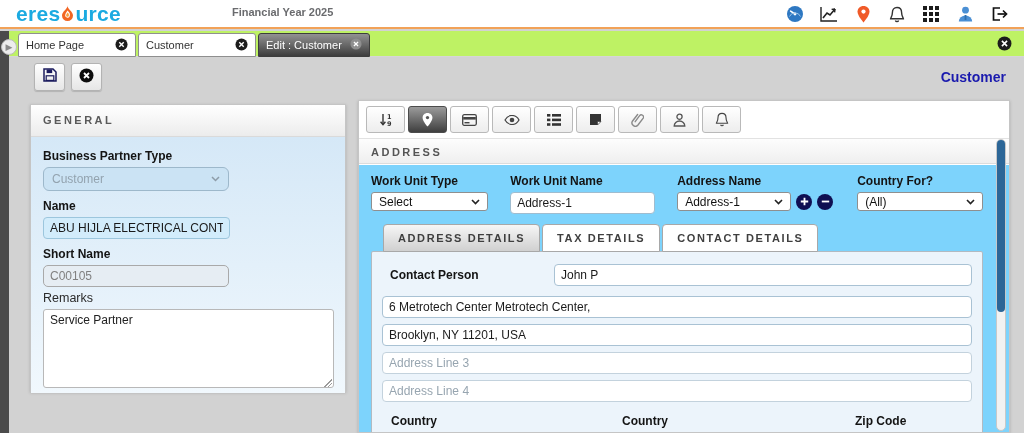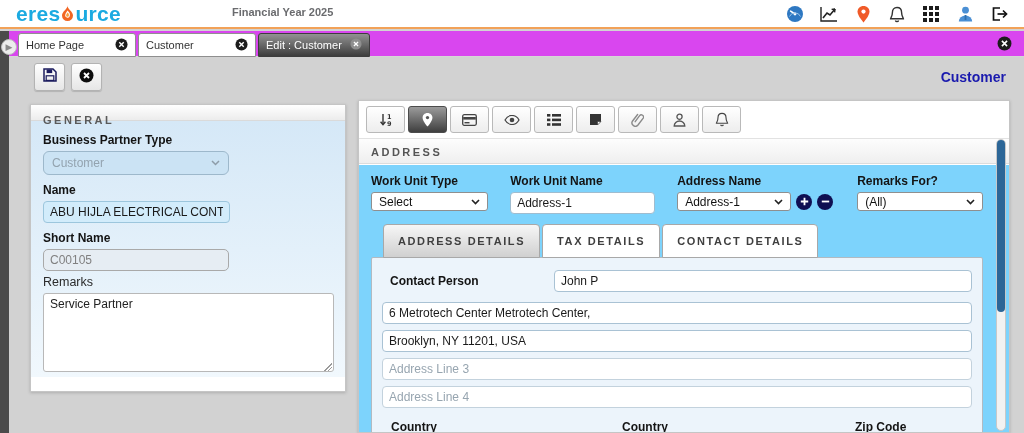--- a/index.html
+++ b/index.html
@@ -12,35 +12,35 @@
   .logo .flame { display:inline-block; margin:2px 1px 0 1px; }
   .title-wrap { position:absolute; left:232px; top:6px; display:flex; align-items:baseline; gap:5px; }
   .company { font-size:15px; font-weight:bold; color:#58595b; letter-spacing:.2px; }
   .fy { font-size:11px; font-weight:bold; color:#6a6b6e; }
   .header-icons { position:absolute; right:16px; top:5px; display:flex; gap:16px; align-items:center; }
   .hicon { width:18px; height:18px; display:flex; align-items:center; justify-content:center; cursor:pointer; }
 
   
   .left-strip { position:absolute; left:0; top:31px; width:9px; height:402px; background:#4b4b4b; z-index:4; }
   .strip-arrow { position:absolute; left:1px; top:39px; z-index:6; width:16px; height:16px; border-radius:50%; background:#ededed; border:1px solid #bdbdbd; display:flex; align-items:center; justify-content:center; font-size:9px; color:#8a8a8a; }
-  .tabbar { position:absolute; top:31px; left:0; width:1024px; height:26px; background:#d946ef; border-bottom:1px solid #d6d6d6; z-index:3; }
+  .tabbar { position:absolute; top:31px; left:0; width:1024px; height:26px; background:#bef264; border-bottom:1px solid #d6d6d6; z-index:3; }
   .tabs { position:absolute; left:18px; top:2px; display:flex; gap:2px; }
   .tab { width:118px; height:24px; background:#fff; border:1px solid #8f8f8f; border-radius:3px 3px 0 0; display:flex; align-items:center; justify-content:space-between; padding:0 7px; font-size:11px; color:#333; cursor:pointer; }
   .tab.active { width:112px; background:linear-gradient(#929292,#3d3d3d); border-color:#3d3d3d; color:#fff; }
   .tabbar-close { position:absolute; right:12px; top:5px; cursor:pointer; }
 
   
   .action-btn { position:absolute; top:63px; width:31px; height:28px; background:linear-gradient(#ffffff,#e6e6e6); border:1px solid #b3b3b3; border-radius:3px; display:flex; align-items:center; justify-content:center; cursor:pointer; box-shadow:0 1px 1px rgba(0,0,0,.15); }
   .btn-save { left:34px; }
   .btn-cancel { left:71px; }
   .page-label { position:absolute; right:18px; top:69px; font-size:14px; font-weight:bold; color:#1a1aae; }
 
   
   .card { position:absolute; background:#fff; border:1px solid #c5c5c5; box-shadow:0 1px 3px rgba(0,0,0,.18); }
-  .card-title { height:16px; line-height:30px; padding-left:12px; font-size:11px; font-weight:bold; letter-spacing:2.5px; color:#5a5a5a; background:linear-gradient(#ffffff,#ececec); border-bottom:1px solid #dadada; }
+  .card-title { height:32px; line-height:30px; padding-left:12px; font-size:11px; font-weight:bold; letter-spacing:2.5px; color:#5a5a5a; background:linear-gradient(#ffffff,#ececec); border-bottom:1px solid #dadada; }
 
   
   .left-card { left:30px; top:104px; width:316px; height:288px; }
   .left-body { height:256px; background:linear-gradient(#d5e8f7,#f1f8fd); padding:8px 12px; }
   .flabel { font-size:12px; font-weight:bold; color:#141414; margin:4px 0 4px; }
   .flabel.plain { font-weight:normal; color:#2b2b2b; font-size:12.5px; margin-top:1px; }
   .fake-select { height:24px; border:1px solid #9db8cb; border-radius:6px; background:#cbe3f4; color:#8d9ca8; font-size:12px; display:flex; align-items:center; justify-content:space-between; padding:0 8px; cursor:default; }
   .fake-select.disabled { color:#93a3af; }
   .bp-select { width:186px; margin-bottom:8px; }
   .txt { display:block; height:22px; border:1px solid #9fbccf; border-radius:4px; background:#fff; font-size:12px; color:#1a1a1a; padding:0 6px; font-family:"Liberation Sans",sans-serif; }
@@ -64,21 +64,21 @@
   .col-wut { width:136px; }
   .col-wun { width:145px; margin-left:22px; }
   .col-an  { width:158px; margin-left:22px; }
   .col-af  { width:146px; margin-left:24px; }
   .an-line { display:flex; align-items:center; gap:5px; }
   .an-line .sel { width:114px; flex:none; }
   .roundbtn { width:16px; height:16px; border-radius:50%; background:#0f0f52; border:none; display:flex; align-items:center; justify-content:center; cursor:pointer; padding:0; }
   .wun-input { width:145px; }
 
   .subtabs { display:flex; gap:2px; margin:10px 0 0 12px; position:relative; z-index:2; }
-  .subtab { height:34px; padding:0 14px; display:flex; align-items:center; background:#fff; border:1px solid #a8a8a8; border-radius:4px 4px 0 0; font-size:11px; font-weight:bold; letter-spacing:1.6px; color:#3f3f3f; cursor:pointer; }
+  .subtab { height:28px; padding:0 14px; display:flex; align-items:center; background:#fff; border:1px solid #a8a8a8; border-radius:4px 4px 0 0; font-size:11px; font-weight:bold; letter-spacing:1.6px; color:#3f3f3f; cursor:pointer; }
   .subtab.active { background:linear-gradient(#f6f6f6,#d0d0d0); }
 
   .details-box { margin-top:-1px; border:1px solid #b2bac1; border-radius:2px; background:#ecf4fb; padding:8px 10px 10px 10px; height:196px; position:relative; z-index:1; }
   .cp-row { display:flex; align-items:center; }
   .cp-row .flabel { width:156px; margin:8px; }
   .cp-input { flex:1; border-color:#a9c2d4; }
   .line-input { width:100%; margin-top:6px; border-color:#a9c2d4; }
   .line-input.empty { border-color:#c3d2dd; }
   .line-input::placeholder { color:#97a5b0; }
   .geo-row { display:flex; margin-top:12px; padding-left:9px; }
@@ -356,21 +356,21 @@
               </svg>
           </button>
           <button class="roundbtn">
             <svg width="9" height="9" viewBox="0 0 9 9">
                 <path d="M.8 4.5 H8.2" stroke="#fff" stroke-width="1.8"></path>
               </svg>
           </button>
         </div>
       </div>
       <div class="wu-col col-af">
-        <div class="flabel">Remarks For?</div>
+        <div class="flabel">Country For?</div>
         <div class="sel">
           <span>(All)</span>
           <svg width="9" height="6" viewBox="0 0 9 6">
               <path d="M1 1 L4.5 4.5 L8 1" fill="none" stroke="#222" stroke-width="1.6"></path>
             </svg>
         </div>
       </div>
     </div>
 
     <div class="subtabs">

